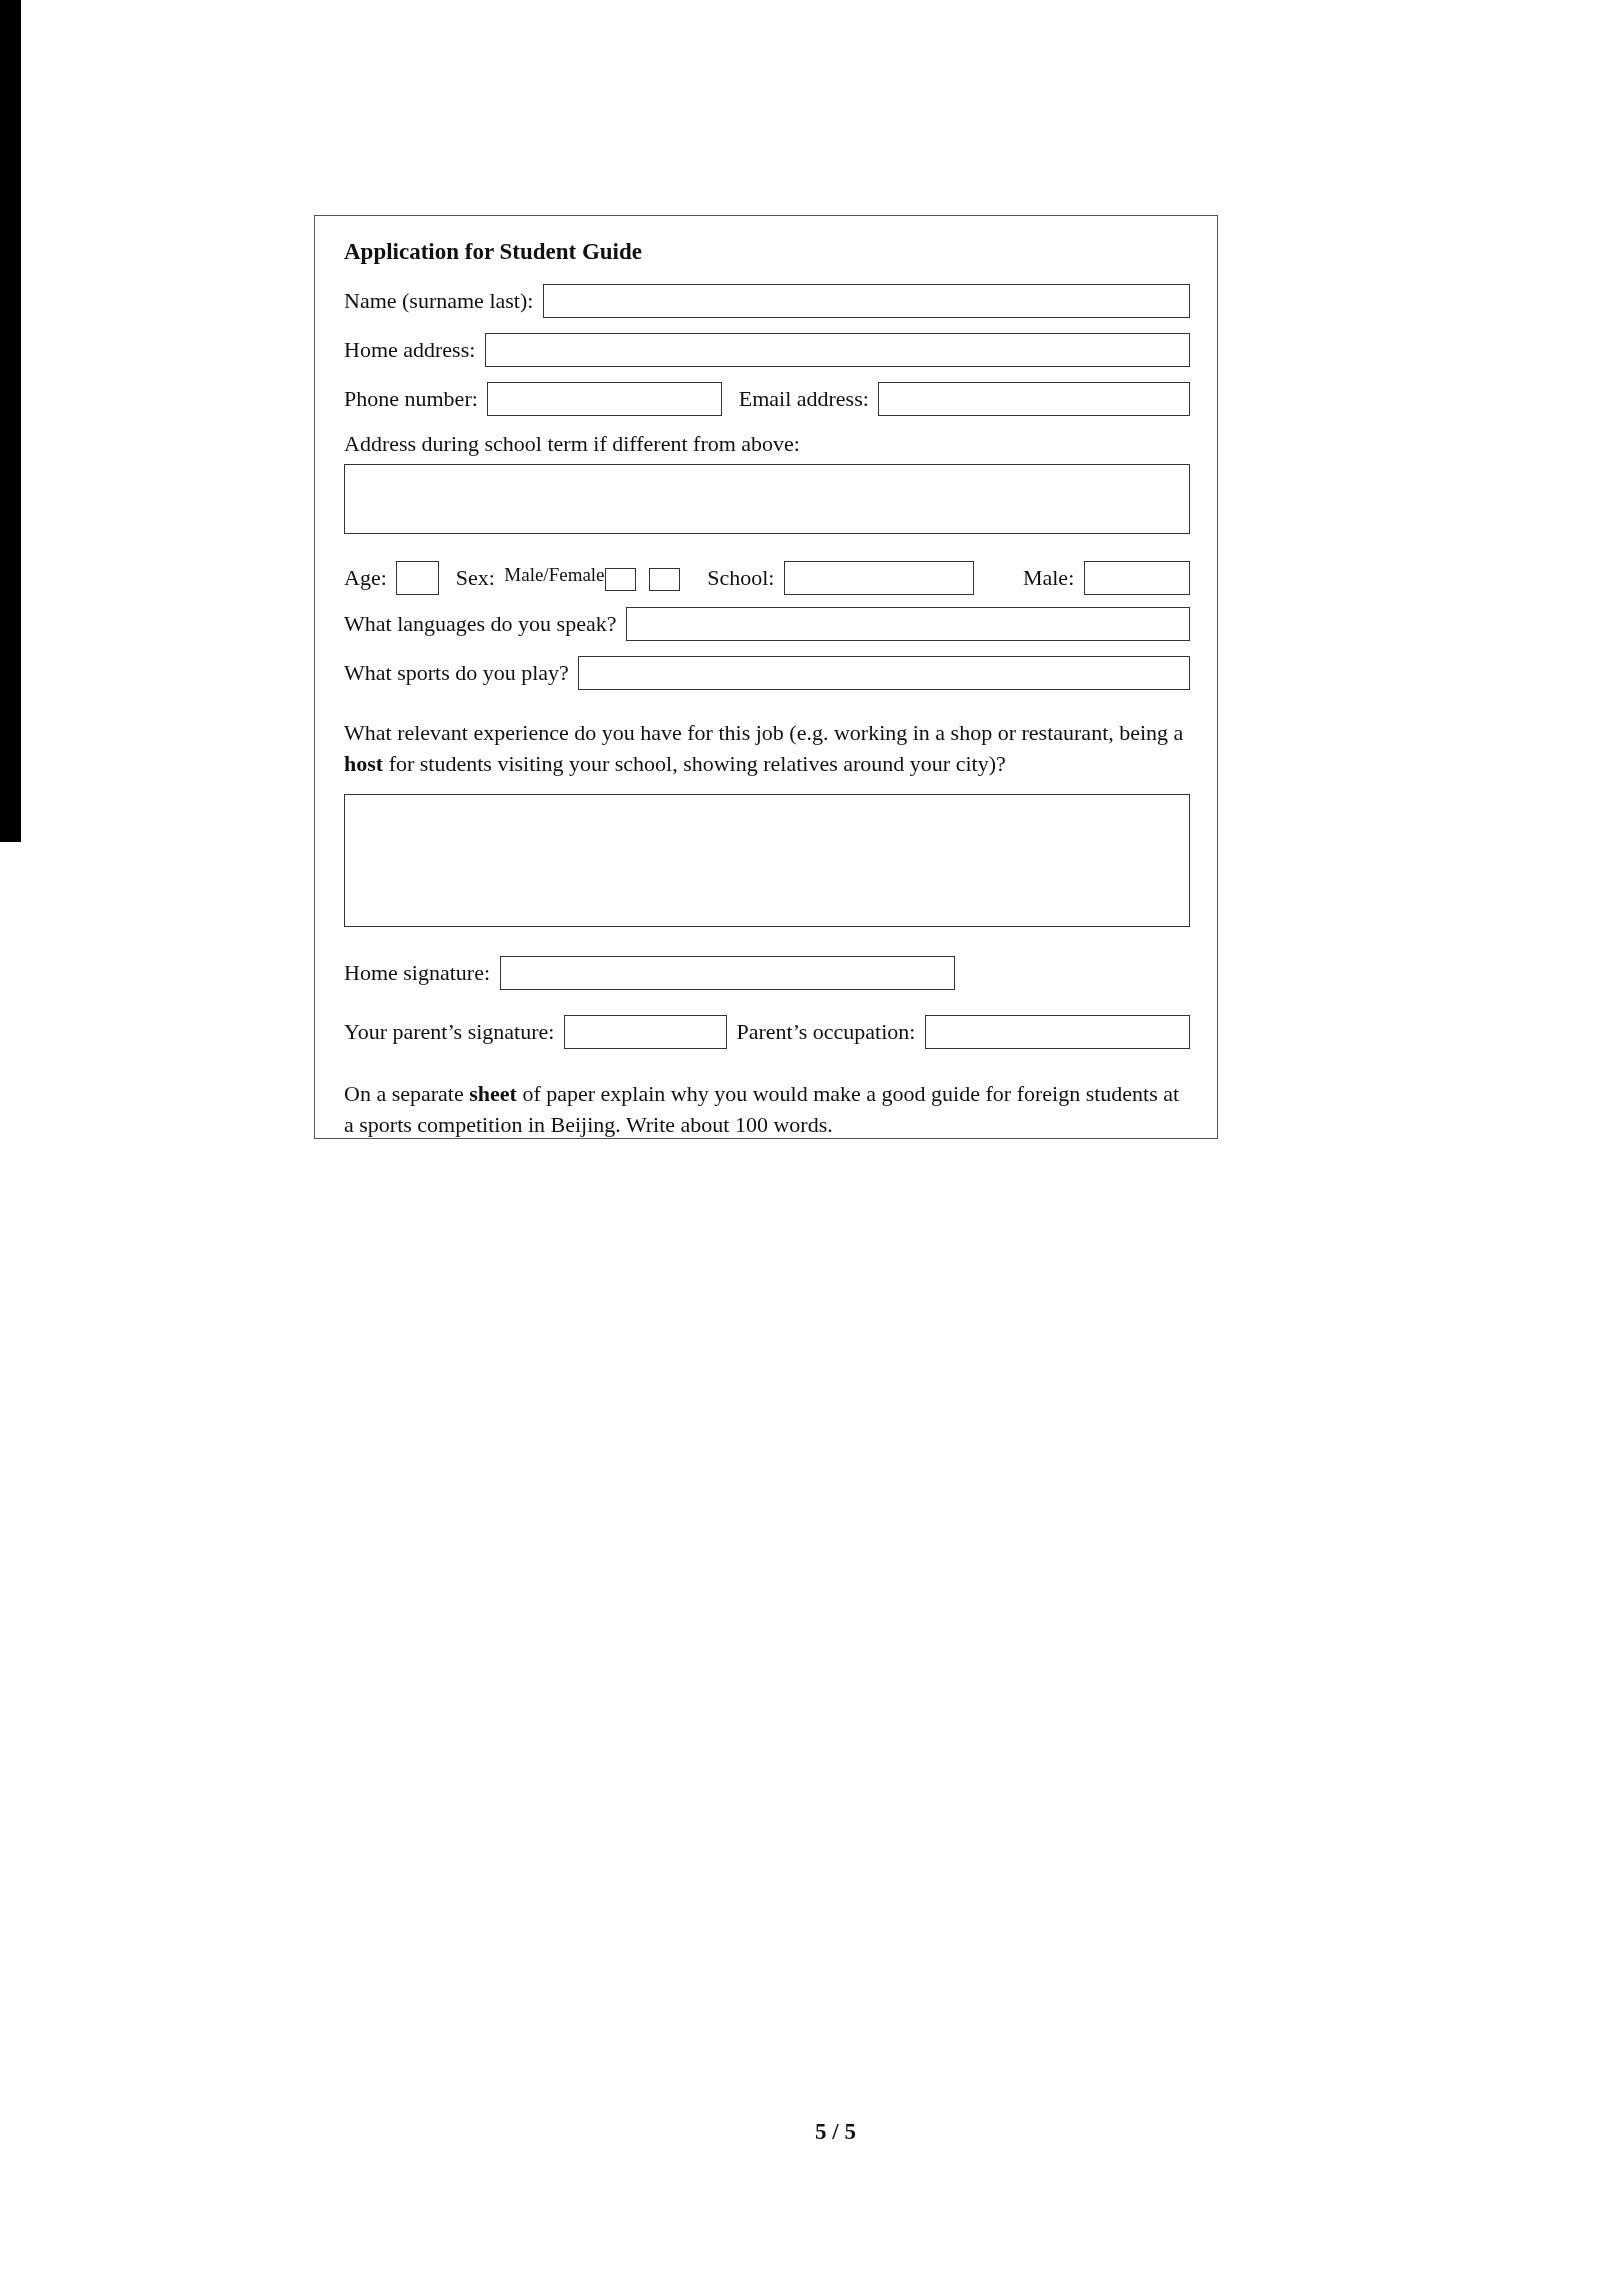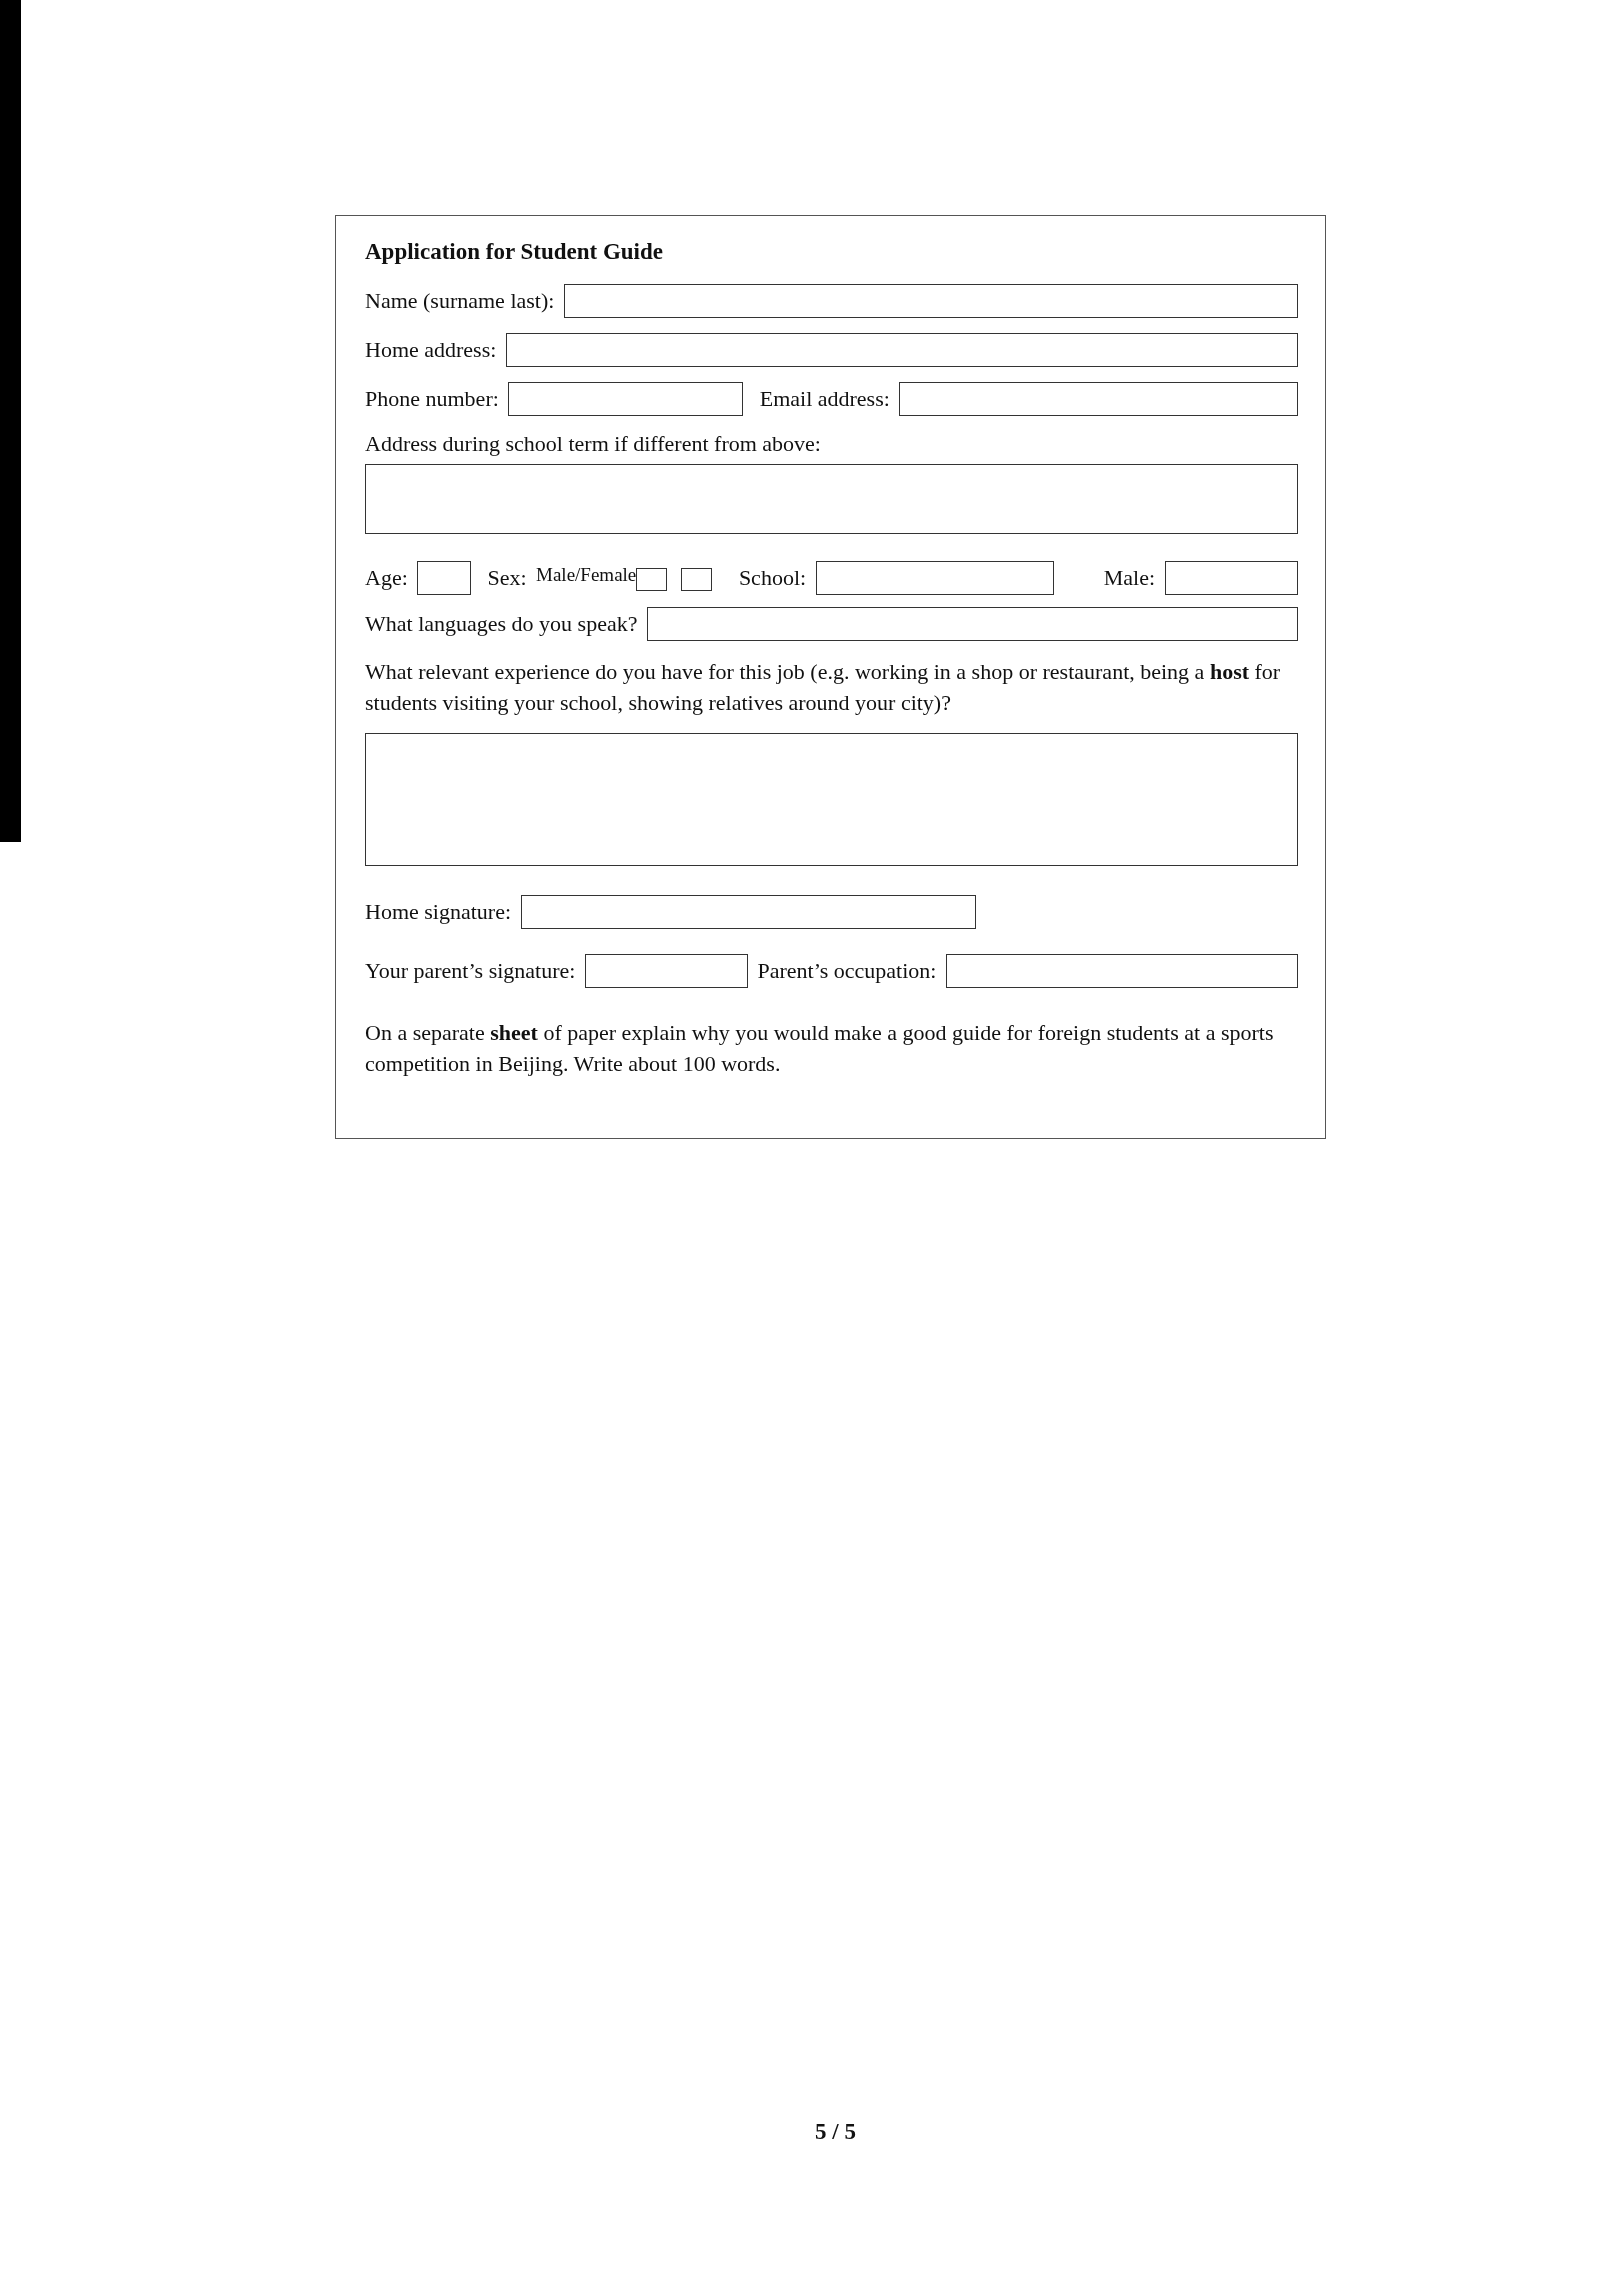--- a/index.html
+++ b/index.html
@@ -19,23 +19,23 @@
   .scan-bar {
     position: absolute;
     left: 0;
     top: 0;
     width: 20.5px;
     height: 842px;
     background: #000000;
   }
   .form-box {
     position: absolute;
-    left: 335px;
+    left: 314px;
     top: 215px;
-    width: 991px;
+    width: 904px;
     height: 924px;
     border: 1.4px solid #555555;
     box-sizing: border-box;
     padding: 23px 27px 20.5px 29px;
     background: #ffffff;
   }
   .form-title {
     font-size: 23px;
     font-weight: bold;
     margin-bottom: 19px;
@@ -159,20 +159,24 @@
       <div class="fill-box school-box"></div>
       <span class="lbl" style="margin-left:33px;">Male:</span>
       <div class="fill-box year-box"></div>
     </div>
 
     <div class="row">
       <span class="lbl">What languages do you speak?</span>
       <div class="fill-box grow"></div>
     </div>
 
+    <div class="row" style="margin-bottom:27px;">
+      <span class="lbl">What sports do you play?</span>
+      <div class="fill-box grow"></div>
+    </div>
 
     <div class="para">
       <span>What relevant experience do you have for this job (e.g. working in a shop or restaurant, being a </span><b>host</b><span> for students visiting your school, showing relatives around your city)?</span>
     </div>
 
     <div class="big-box experience-box"></div>
 
     <div class="row sig-row">
       <span class="lbl">Home signature:</span>
       <div class="fill-box signature-box"></div>

